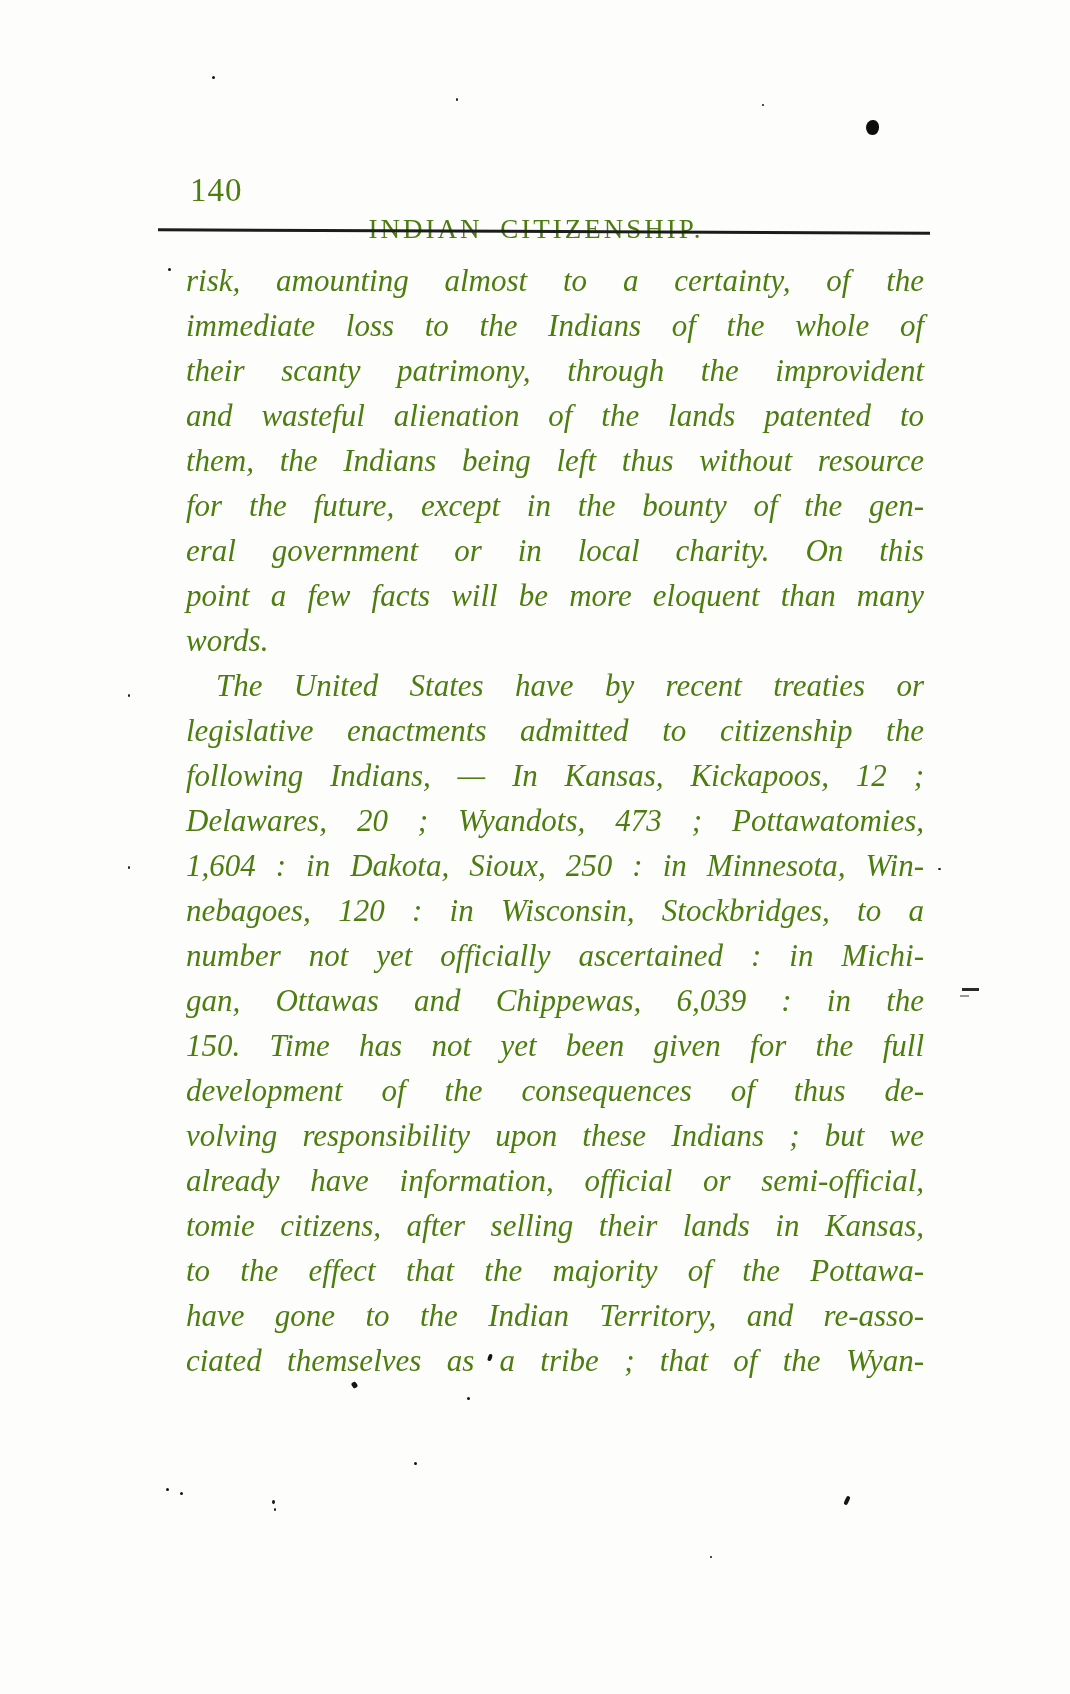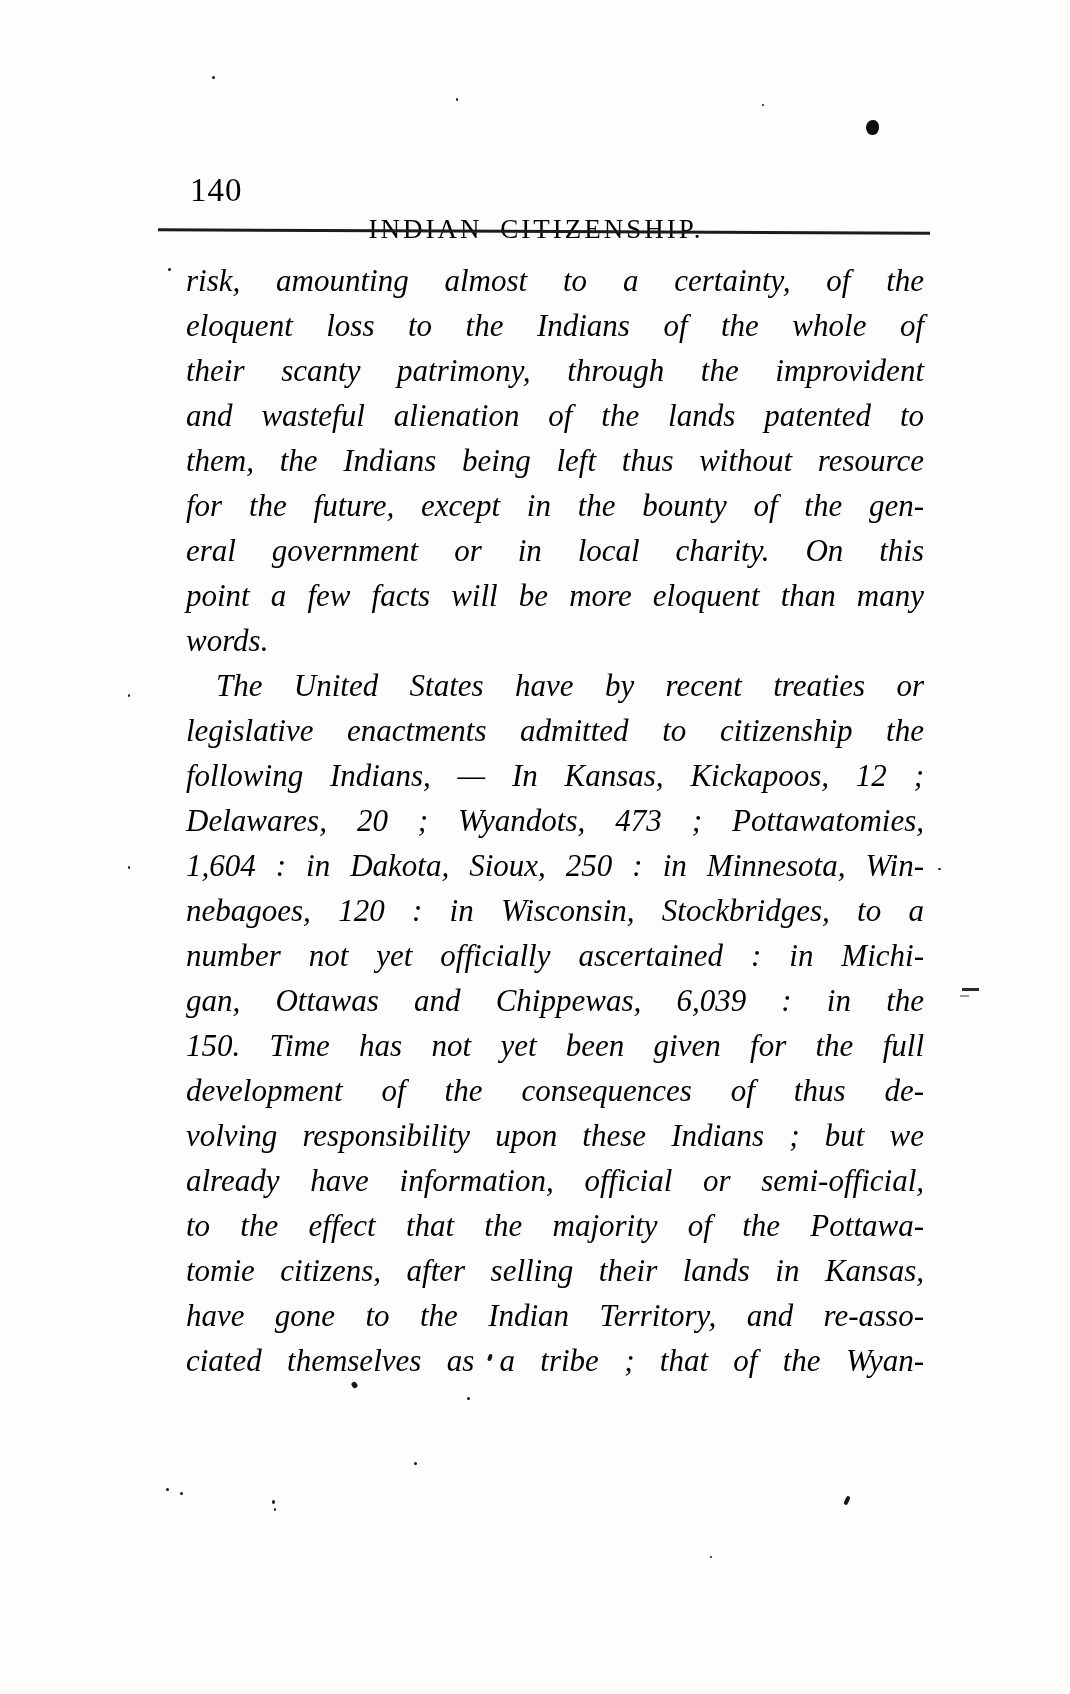--- a/index.html
+++ b/index.html
@@ -9,21 +9,21 @@
     height: 1694px;
     overflow: hidden;
     background: #ffffff;
   }
   .page {
     position: absolute;
     inset: 0;
     width: 1070px;
     height: 1694px;
     background: #fdfdfc;
-    color: #000000;
+    color: #4d7c0f;
     font-family: "Liberation Serif", "DejaVu Serif", serif;
   }
   .page-number {
     position: absolute;
     left: 190px;
     top: 172px;
     font-size: 33px;
     letter-spacing: 1px;
   }
   .running-header {
@@ -106,21 +106,21 @@
 <div class="page">
 
   <div class="page-number">140</div>
   <div class="running-header">INDIAN CITIZENSHIP.</div>
   <div class="header-rule"></div>
 
   <div class="text-block">
 
     <div class="para">
       <div class="line">risk, amounting almost to a certainty, of the</div>
-      <div class="line">eloquent loss to the Indians of the whole of</div>
+      <div class="line">immediate loss to the Indians of the whole of</div>
       <div class="line">their scanty patrimony, through the improvident</div>
       <div class="line">and wasteful alienation of the lands patented to</div>
       <div class="line">them, the Indians being left thus without resource</div>
       <div class="line">for the future, except in the bounty of the gen-</div>
       <div class="line">eral government or in local charity. On this</div>
       <div class="line">point a few facts will be more eloquent than many</div>
       <div class="line para-end">words.</div>
     </div>
 
     <div class="para">
@@ -129,22 +129,22 @@
       <div class="line">following Indians, — In Kansas, Kickapoos, 12 ;</div>
       <div class="line">Delawares, 20 ; Wyandots, 473 ; Pottawatomies,</div>
       <div class="line">1,604 : in Dakota, Sioux, 250 : in Minnesota, Win-</div>
       <div class="line">nebagoes, 120 : in Wisconsin, Stockbridges, to a</div>
       <div class="line">number not yet officially ascertained : in Michi-</div>
       <div class="line">gan, Ottawas and Chippewas, 6,039 : in the</div>
       <div class="line">150. Time has not yet been given for the full</div>
       <div class="line">development of the consequences of thus de-</div>
       <div class="line">volving responsibility upon these Indians ; but we</div>
       <div class="line">already have information, official or semi-official,</div>
+      <div class="line">tomie citizens, after selling their lands in Kansas,</div>
       <div class="line">to the effect that the majority of the Pottawa-</div>
-      <div class="line">tomie citizens, after selling their lands in Kansas,</div>
       <div class="line">have gone to the Indian Territory, and re-asso-</div>
       <div class="line">ciated themselves as a tribe ; that of the Wyan-</div>
     </div>
 
   </div>
 
   <div class="blob" style="left:866px; top:120px;"></div>
   <div class="margin-dash"></div>
   <div class="margin-dash-sub"></div>
   <div class="speck" style="left:212px;top:76px;width:3px;height:3px;"></div>

